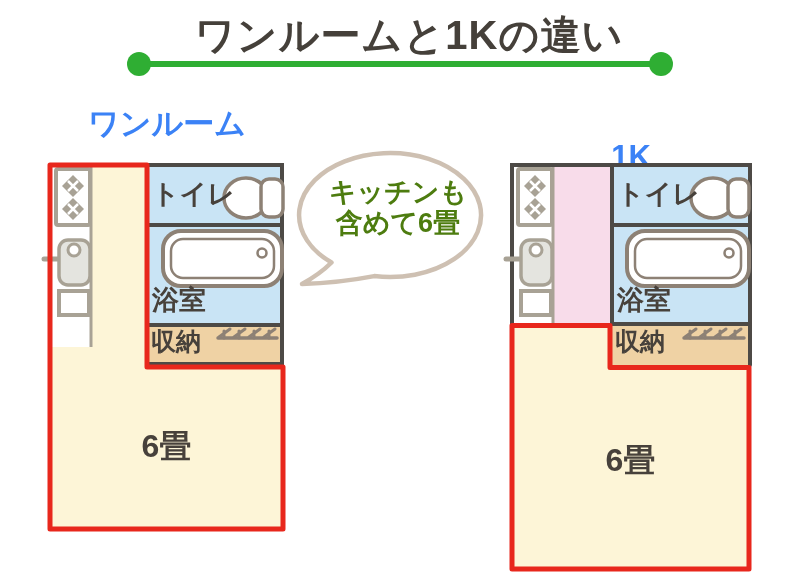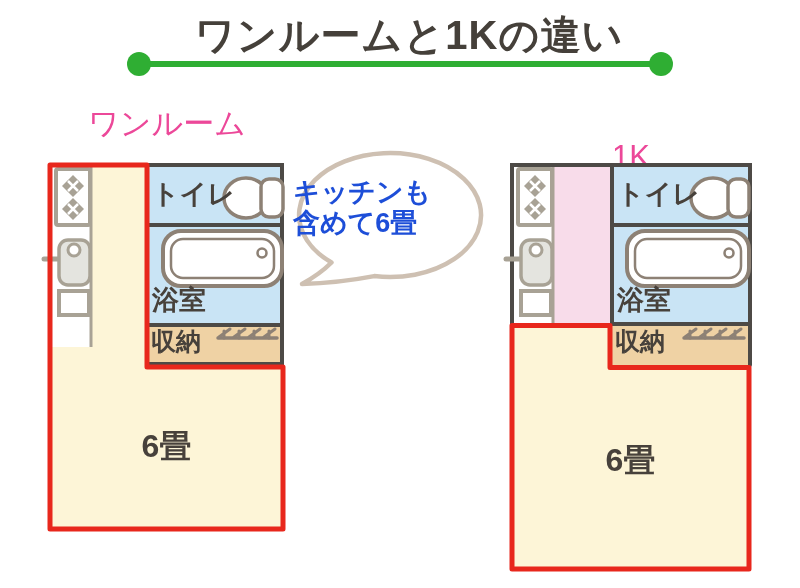--- a/index.html
+++ b/index.html
@@ -10,39 +10,39 @@
   .title{position:absolute;left:0;top:8px;width:800px;text-align:center;
          font-size:40px;font-weight:bold;letter-spacing:1px;color:#45403a;padding-left:9px;}
   .underline-line{position:absolute;left:139px;top:61px;width:522px;height:6px;
          background:#2fae33;border-radius:3px;}
   .underline-dot{position:absolute;width:24px;height:24px;border-radius:50%;
          background:#2fae33;top:52px;}
   .dot-left{left:127px;}
   .dot-right{left:649px;}
 
   
-  .plan-heading{position:absolute;top:103px;font-size:31px;font-weight:normal;color:#ec4899;}
+  .plan-heading{position:absolute;top:103px;font-size:31px;font-weight:bold;color:#3b82f6;}
   .heading-left{left:46px;width:242px;text-align:center;}
   .heading-right{left:508px;width:246px;text-align:center;margin-top:36px;}
 
   
   .plan{position:absolute;}
   .plan-left{left:46px;top:161px;width:242px;height:372px;}
   .plan-right{left:508px;top:161px;width:246px;height:412px;}
   .plan svg{position:absolute;left:0;top:0;overflow:visible;}
 
   .room-label{position:absolute;font-size:27px;font-weight:bold;color:#47413b;line-height:1.1;}
   .storage-label{font-size:25px;}
   .main-label{text-align:center;font-size:32px;}
 
   
   .bubble{position:absolute;}
   .bubble svg{position:absolute;left:0;top:0;overflow:visible;}
-  .bubble-text{position:absolute;left:0;width:100%;text-align:left;
-         font-size:27px;font-weight:bold;color:#1d4ed8;line-height:31px;}
+  .bubble-text{position:absolute;left:0;width:100%;text-align:center;
+         font-size:27px;font-weight:bold;color:#4d7c0f;line-height:31px;}
   .bubble-top-text{top:30px;}
   .bubble-bottom-text{top:32px;}
 </style>
 </head>
 <body>
 
 <div class="stage">
 
   <div class="title">ワンルームと1Kの違い</div>
   <div class="underline-line"></div>

